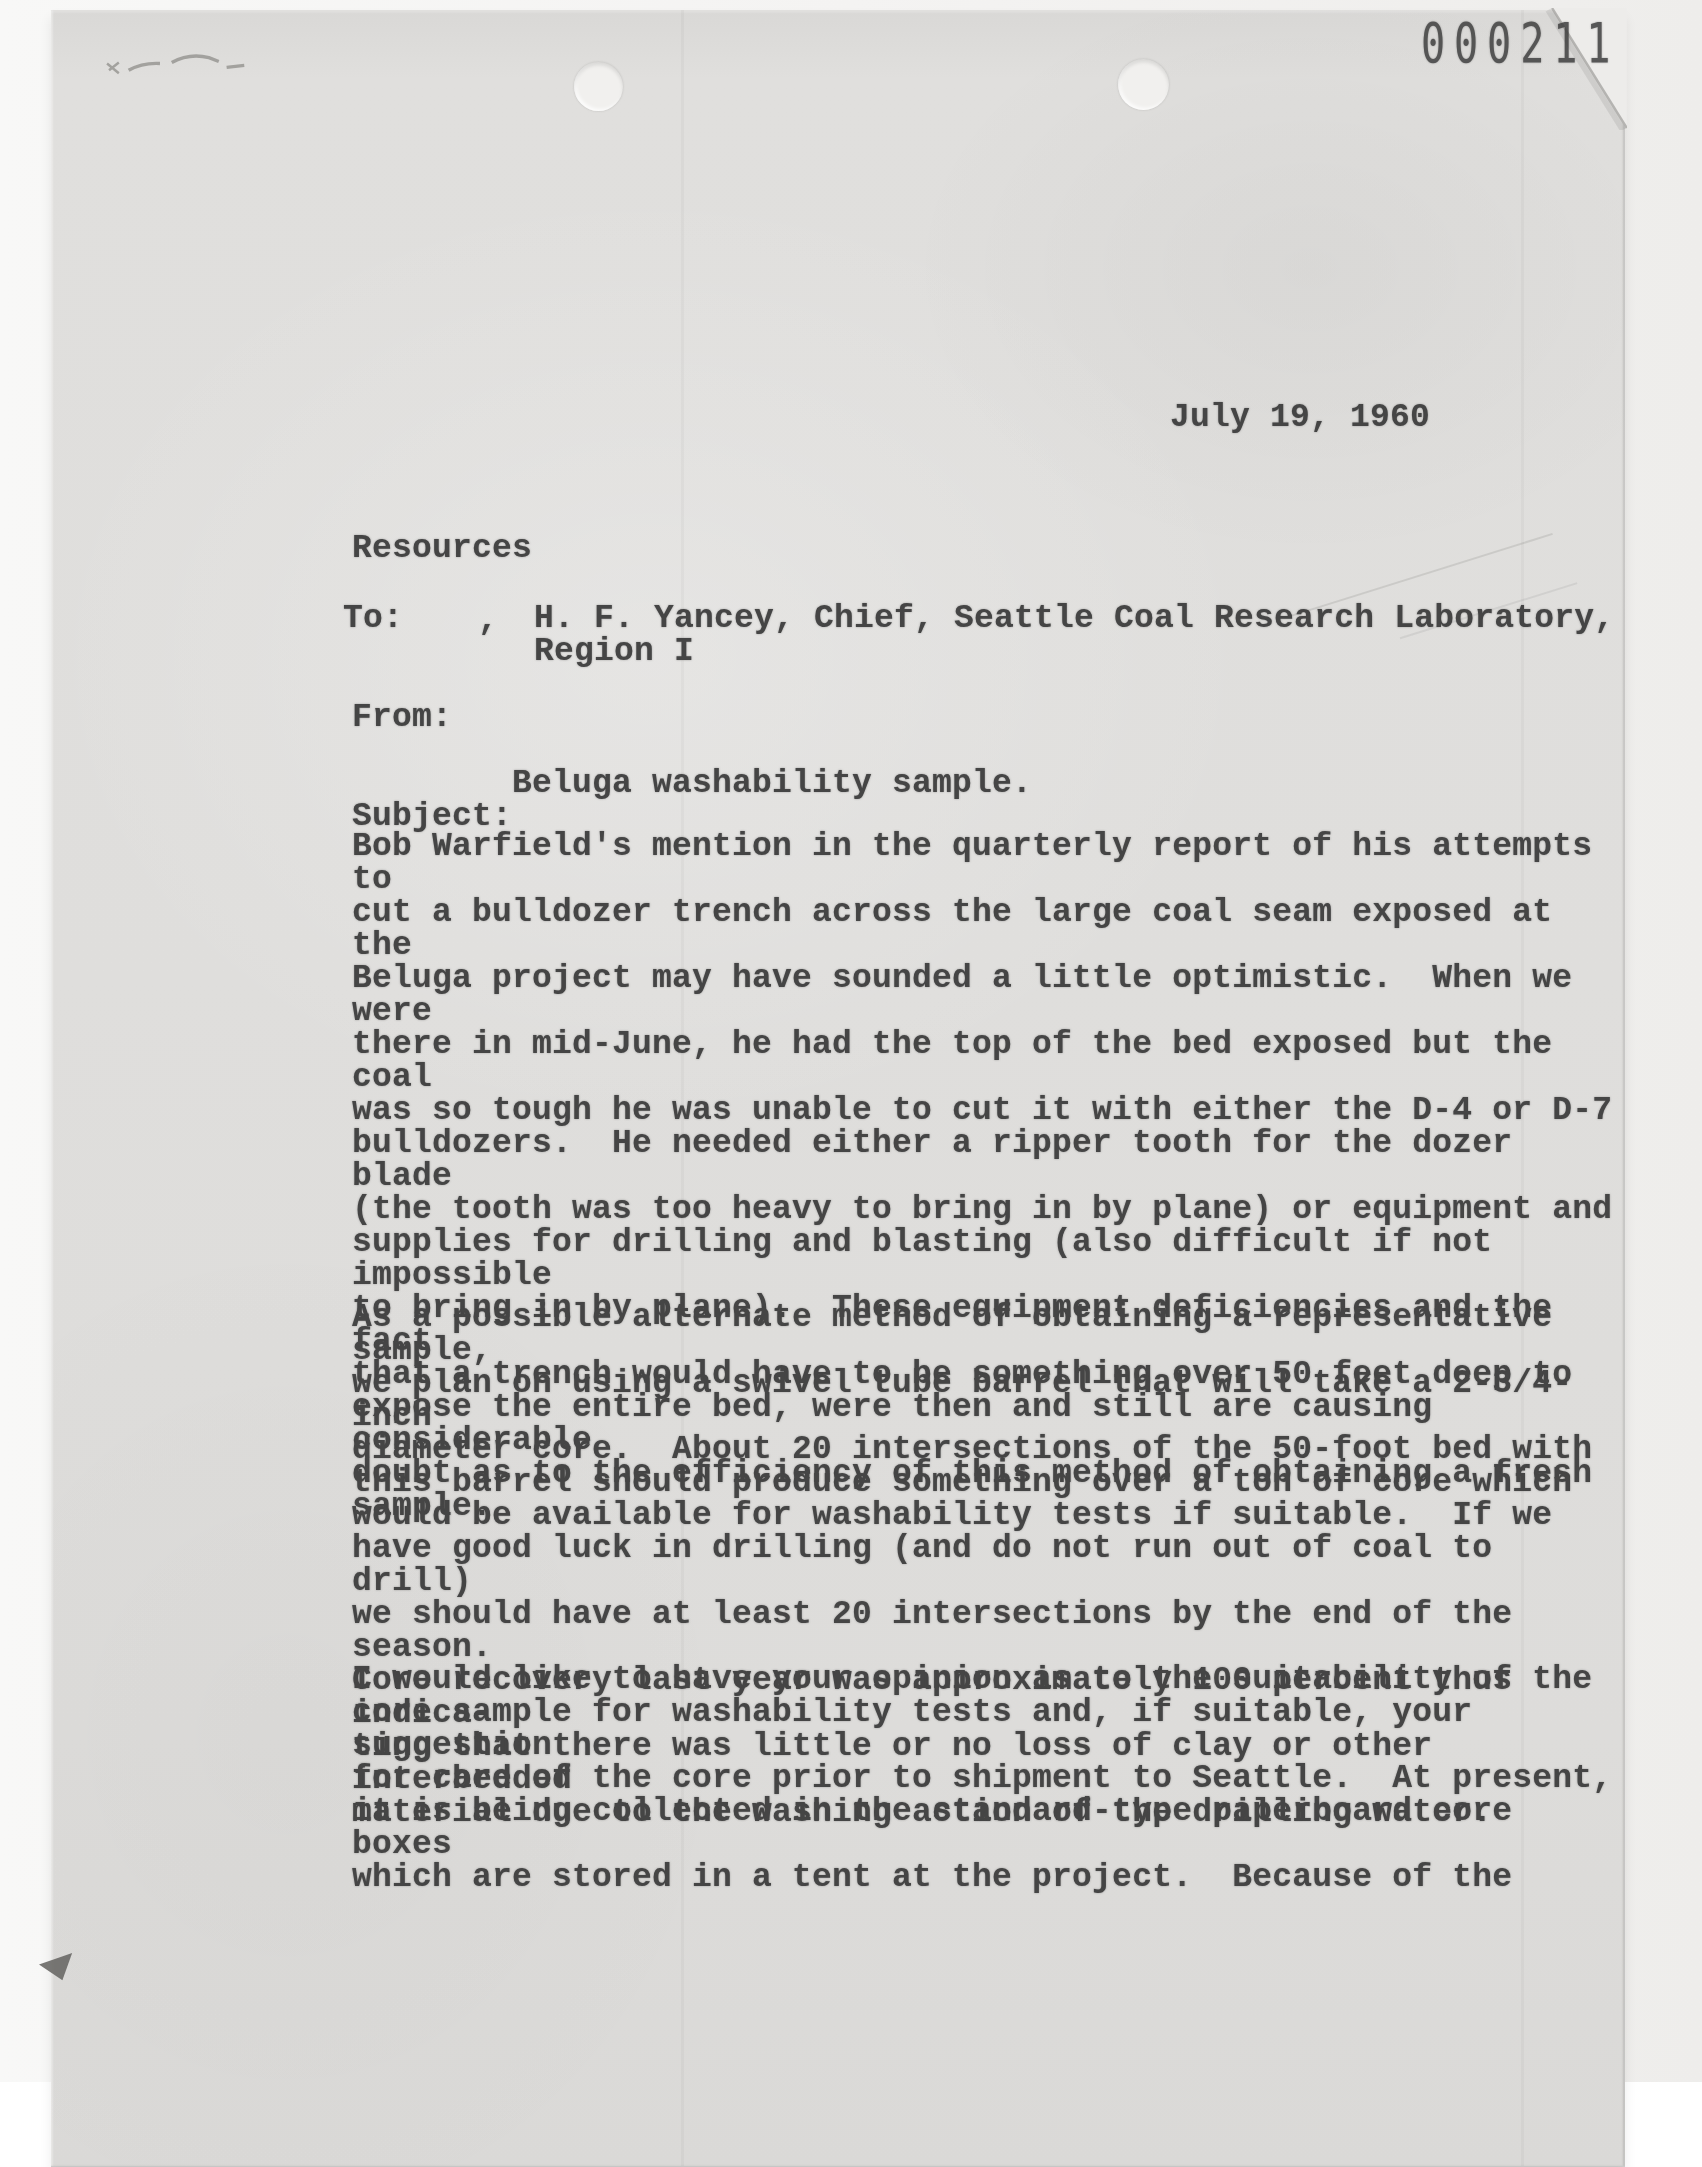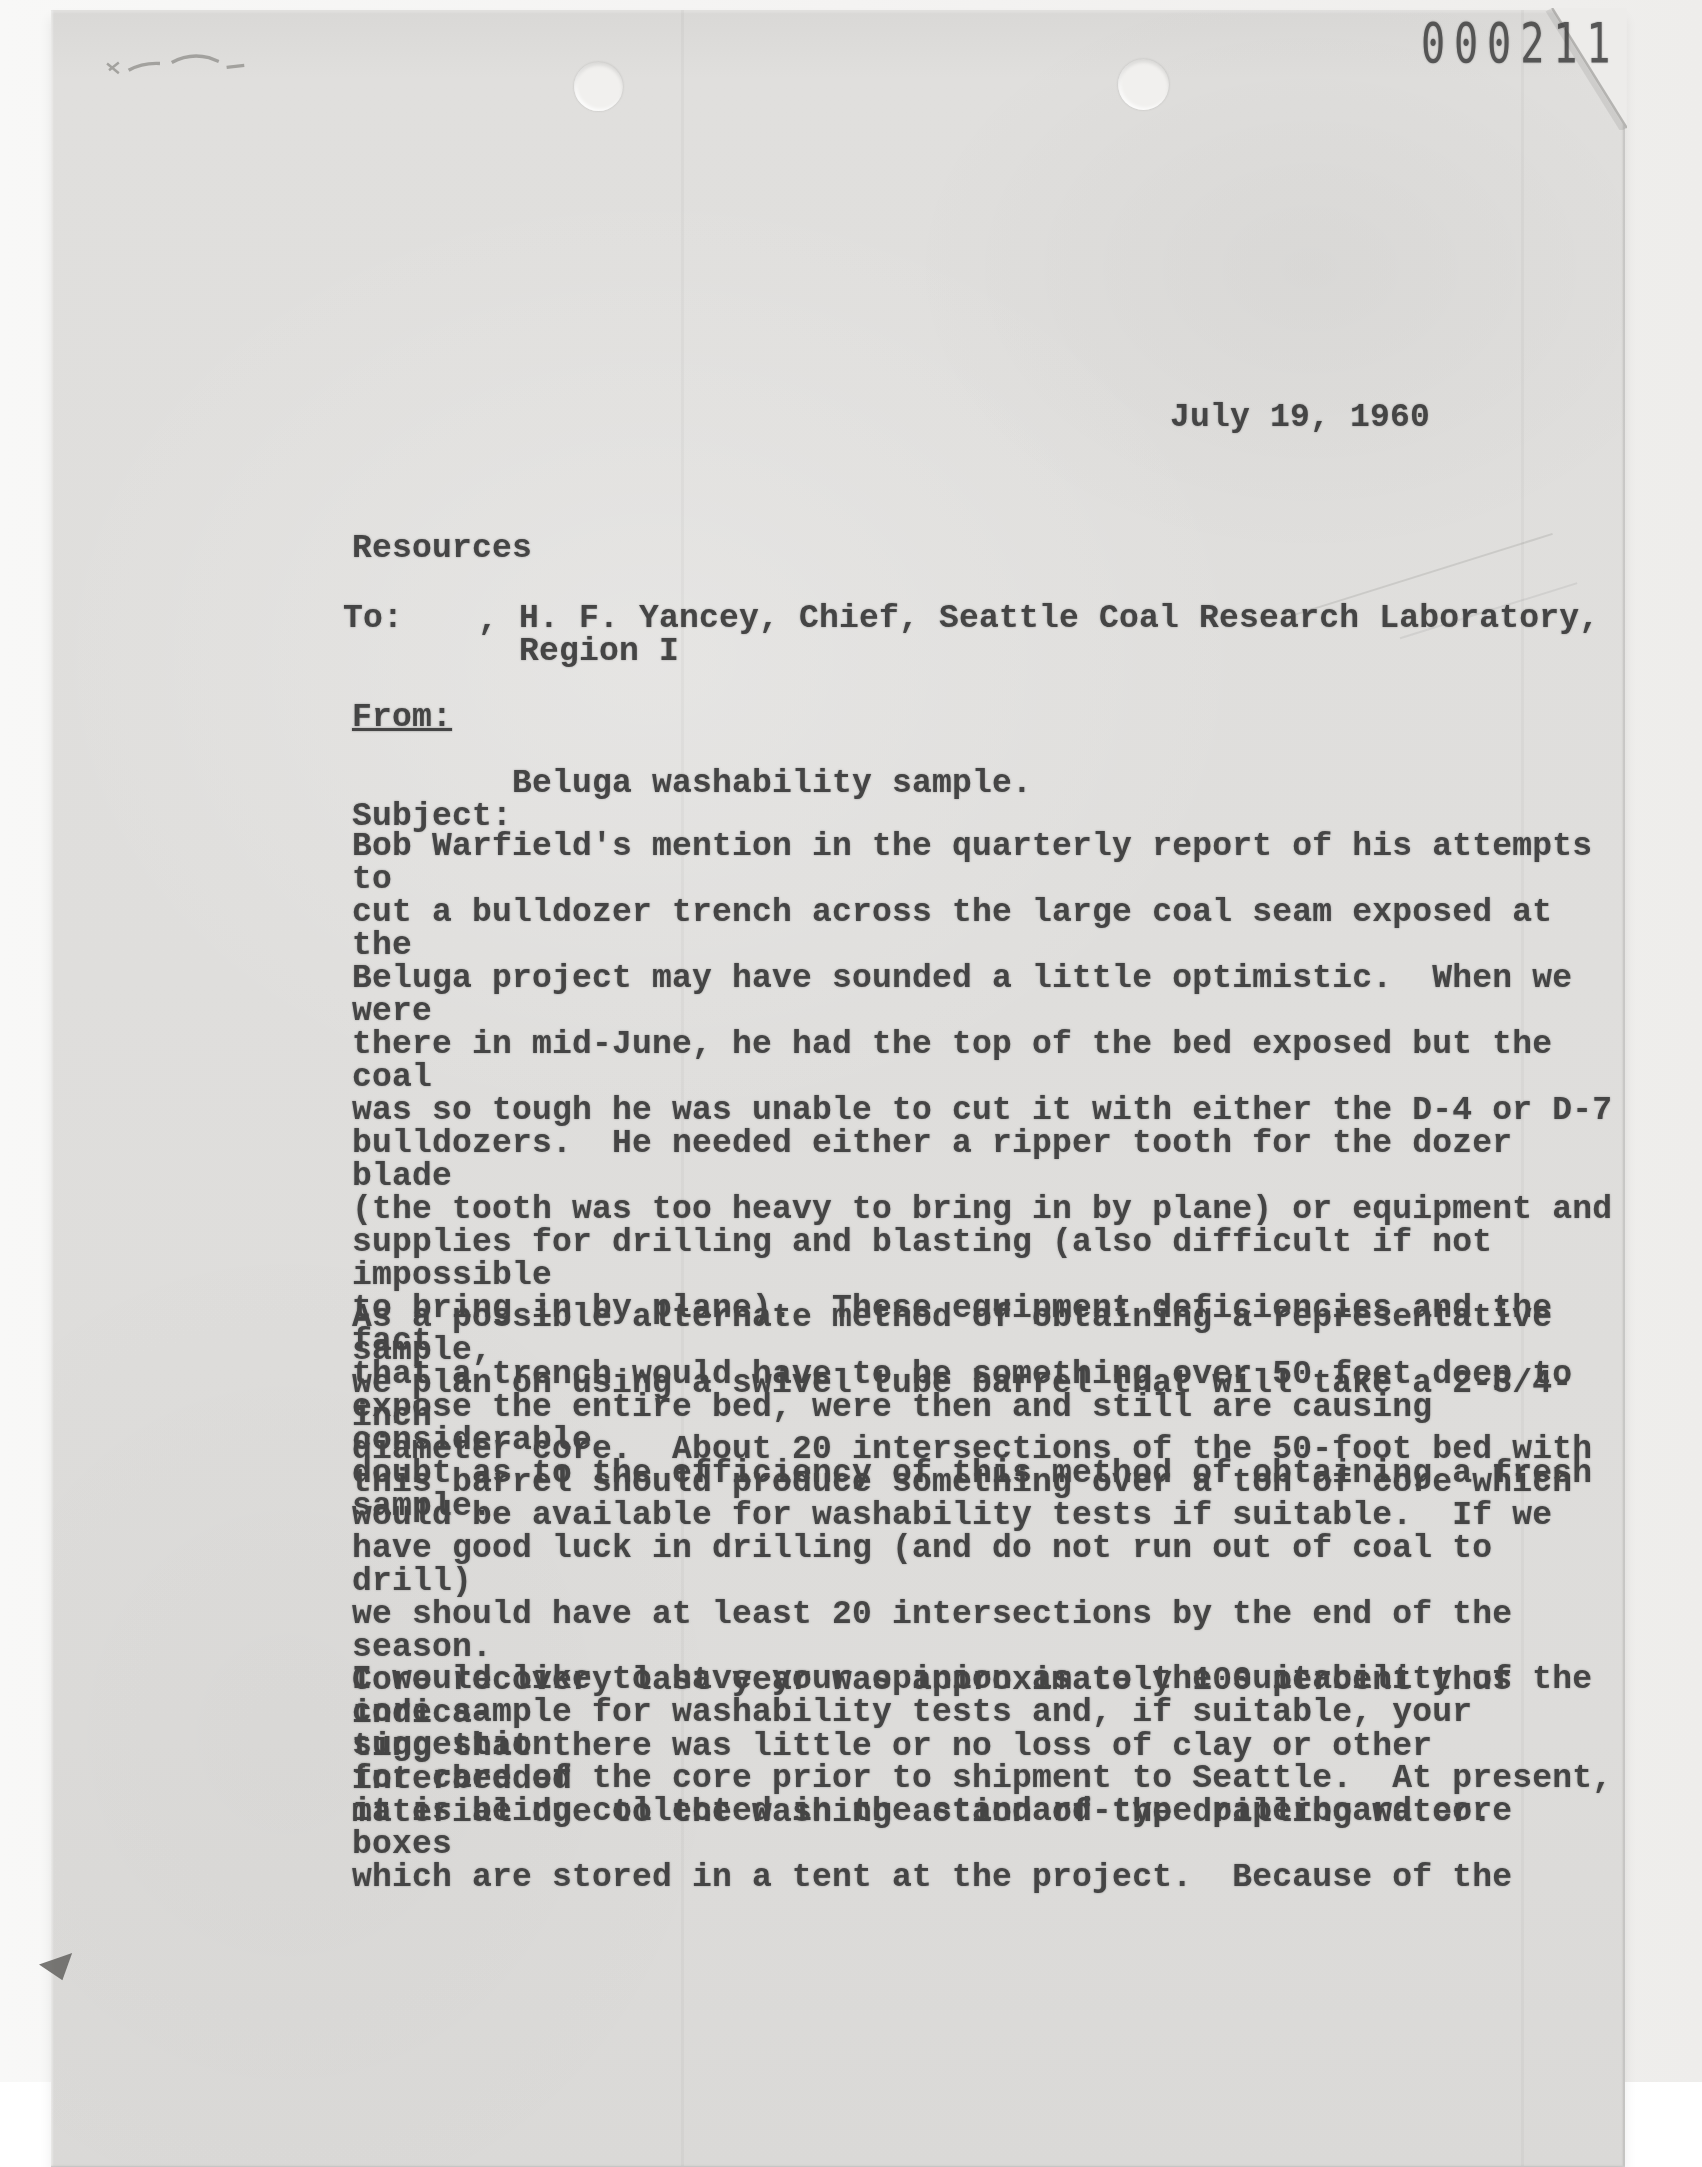--- a/index.html
+++ b/index.html
@@ -56,22 +56,22 @@
     color: #454545;
     letter-spacing: 0.2px;
     white-space: pre-wrap;
     text-shadow: 0 0 2px rgba(75,75,75,0.50);
     filter: blur(0.4px);
   }
   .t-date       { left: 1119px; top: 391px; }
   .t-title      { left: 301px;  top: 522px; }
   .t-to-label   { left: 292px;  top: 592px; }
   .t-stray      { left: 427px;  top: 594px; }
-  .t-to-value   { left: 468px;  top: 592px; font-family: Liberation Mono, monospace; }
-  .t-from-label { left: 301px;  top: 691px; text-decoration: underline; }
+  .t-to-value   { left: 483px;  top: 592px; font-family: Liberation Mono, monospace; }
+  .t-from-label { left: 301px;  top: 691px; }
   .t-from-value { left: 461px;  top: 691px; }
   .t-subj-label { left: 301px;  top: 790px; }
   .t-subj-value { left: 461px;  top: 757px; }
   .t-p1         { left: 301px;  top: 820px; }
   .t-p2         { left: 301px;  top: 1291px; }
   .t-p3         { left: 301px;  top: 1653px; }
 
   .stamp {
     position: absolute; left: 1370px; top: 2px;
     font-family: "DejaVu Sans Mono", monospace;

